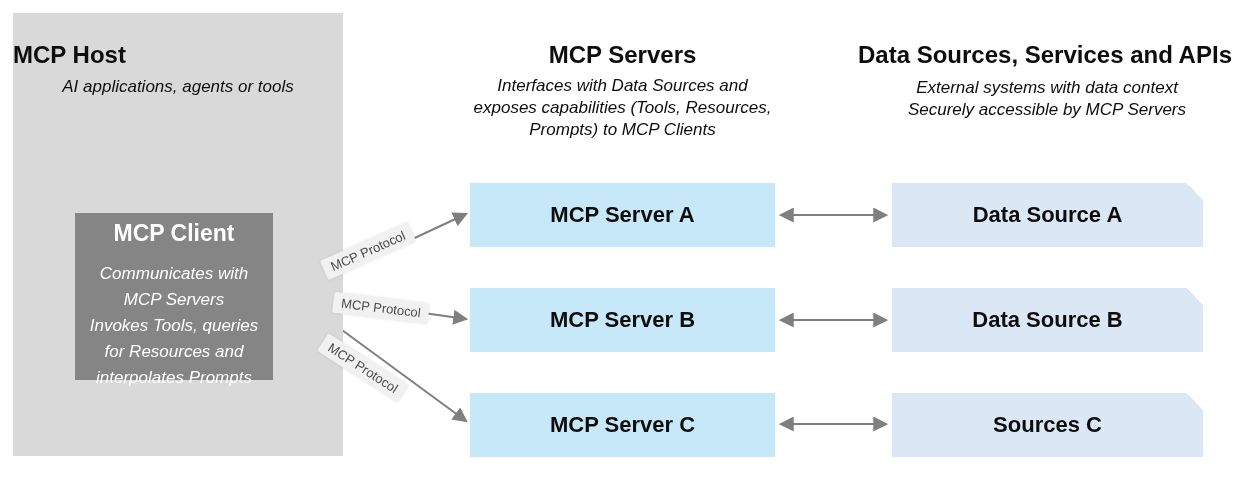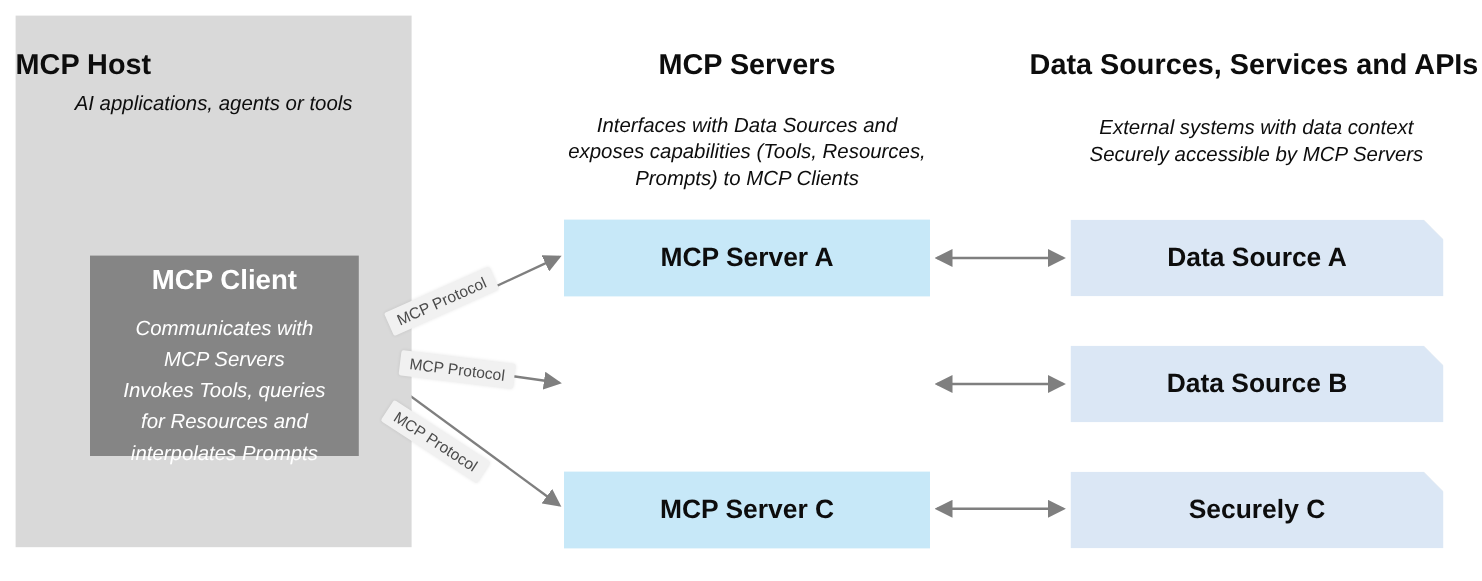--- a/index.html
+++ b/index.html
@@ -9,27 +9,27 @@
   }
   .abs{position:absolute;}
   svg.connector-layer{position:absolute;left:0;top:0;width:1235px;height:484px;pointer-events:none;}
   .cline{stroke:var(--arrow,#7f7f7f);stroke-width:2;fill:none;}
   .ahf{fill:var(--arrow,#7f7f7f);}
 
   .host-box{left:13px;top:13px;width:330px;height:443px;background:var(--host-fill,#d9d9d9);}
   .host-title{left:13px;top:41px;width:330px;font-size:24px;font-weight:700;}
   .host-subtitle{left:13px;top:77px;width:330px;text-align:center;font-size:17px;font-style:italic;}
 
-  .client-box{left:75px;top:213px;width:224px;height:167px;background:var(--client-fill,#858585);
+  .client-box{left:75px;top:213px;width:198px;height:167px;background:var(--client-fill,#858585);
     color:#fff;text-align:center;}
   .client-title{margin-top:7px;font-size:23px;font-weight:700;}
   .client-body{margin-top:14px;font-size:17px;font-style:italic;line-height:26px;white-space:pre-line;}
 
   .col-title{text-align:center;font-size:24px;font-weight:700;}
-  .col-subtitle{text-align:center;font-size:17px;font-style:italic;line-height:22px;white-space:pre-line;margin-top:19px;}
+  .col-subtitle{text-align:center;font-size:17px;font-style:italic;line-height:22px;white-space:pre-line;}
   .server-title{left:450px;top:41px;width:345px;}
   .server-subtitle{left:420px;top:75px;width:405px;}
   .sources-title{left:855px;top:41px;width:380px;text-align:center;}
   .sources-subtitle{left:857px;top:77px;width:380px;}
 
   .row-box{display:flex;align-items:center;justify-content:center;
     font-size:22px;font-weight:700;color:#0d0d0d;}
   .server-box{left:470px;width:305px;height:64px;background:var(--server-fill,#c7e8f8);}
   .source-box{left:892px;width:311px;height:64px;background:var(--source-fill,#dbe7f5);
     clip-path:polygon(0 0,calc(100% - 17px) 0,100% 17px,100% 100%,0 100%);}
@@ -94,24 +94,27 @@
   <div class="abs col-subtitle sources-subtitle">External systems with data context
 Securely accessible by MCP Servers</div>
 
   <div class="abs row-box server-box row-a">
     <span>MCP Server A</span>
   </div>
   <div class="abs row-box source-box row-a">
     <span>Data Source A</span>
   </div>
 
+  <div class="abs row-box server-box row-b">
+    <span>MCP Server B</span>
+  </div>
   <div class="abs row-box server-box row-c">
     <span>MCP Server C</span>
   </div>
 
   <div class="abs row-box source-box row-b">
     <span>Data Source B</span>
   </div>
   <div class="abs row-box source-box row-c">
-    <span>Securely C</span>
+    <span>Sources C</span>
   </div>
 
 </div>
 
 </body></html>

